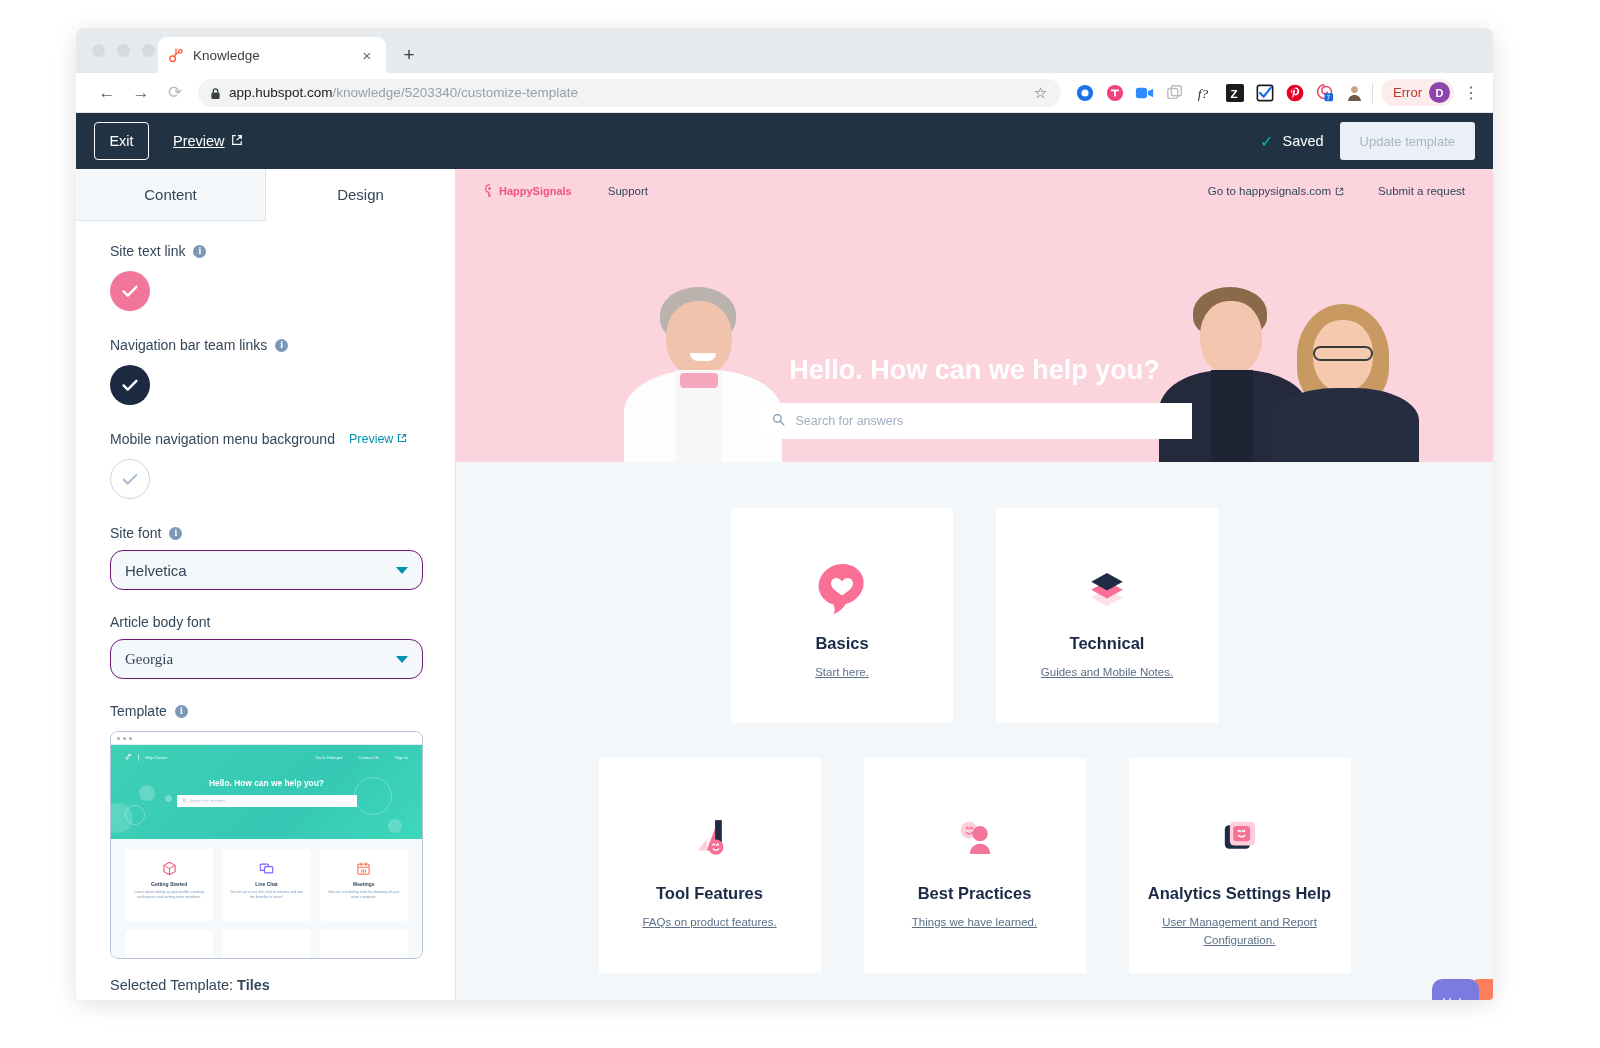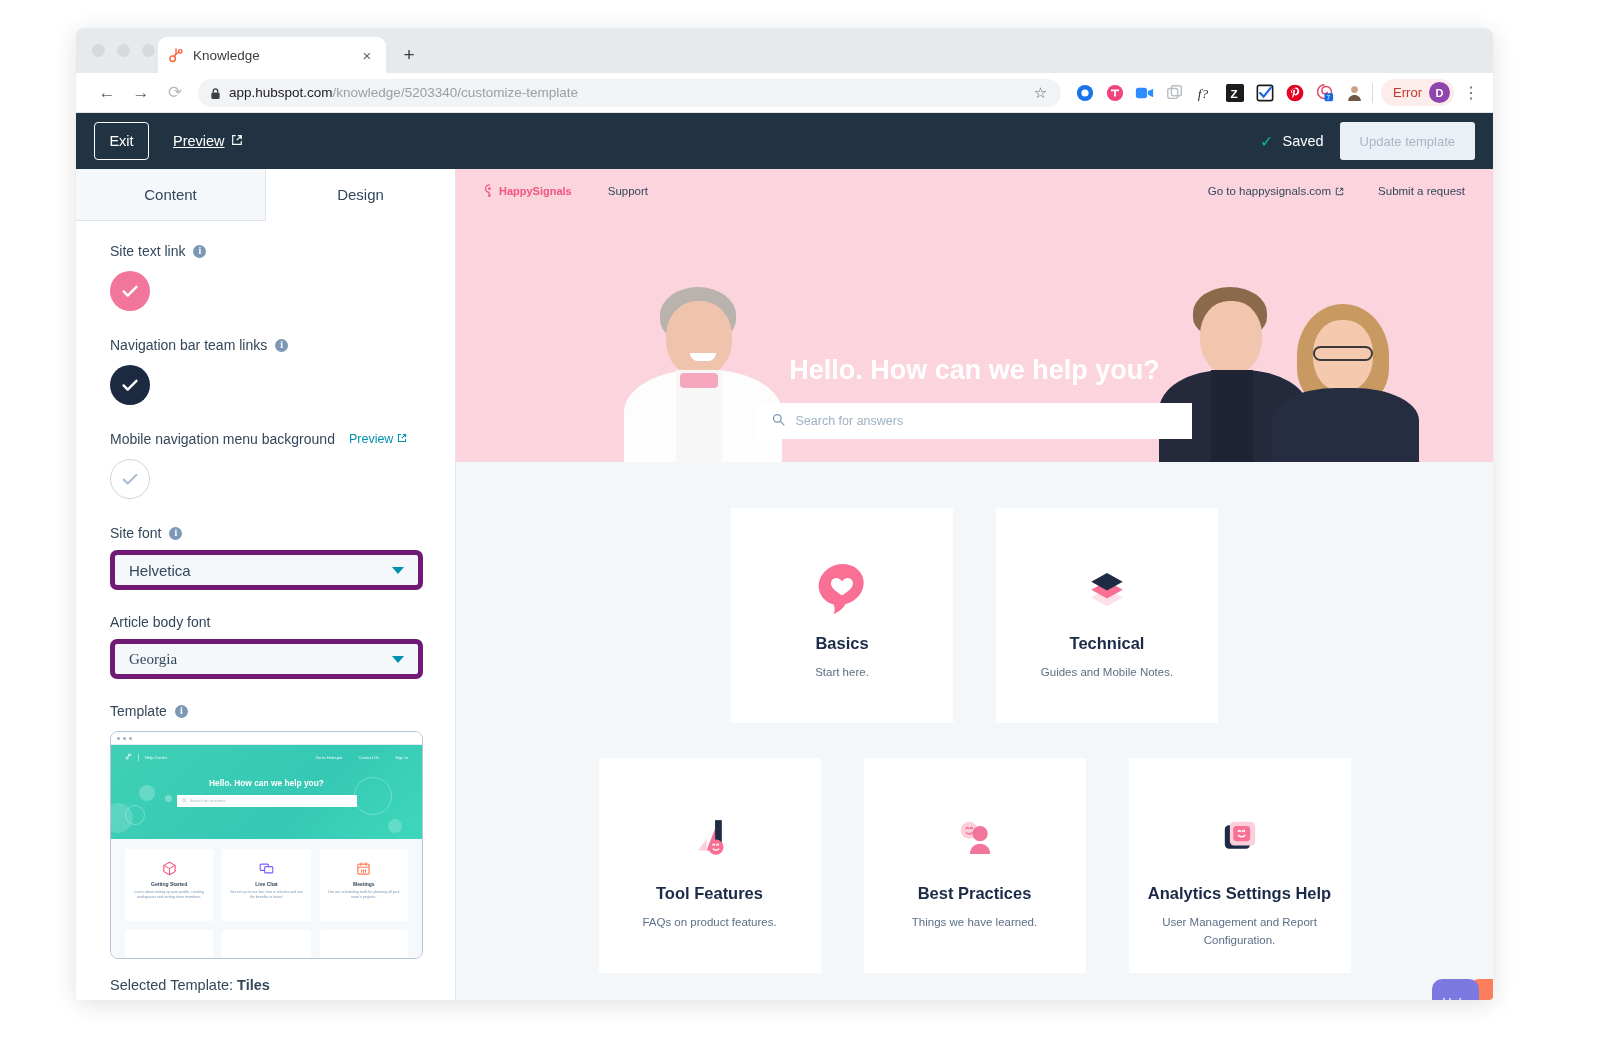--- a/index.html
+++ b/index.html
@@ -217,22 +217,22 @@
     width: 40px; height: 40px;
     border-radius: 50%;
     display: flex; align-items: center; justify-content: center;
     margin-bottom: 26px;
   }
   .swatch svg { display: block; }
 
   .select-label { font-size: 14px; color: #33475b; margin-bottom: 9px; display:flex; align-items:center; gap:8px;}
   .select-box {
     height: 40px;
-    border: 5px solid #701a75;
-    border-radius: 7px;
+    border: 1px solid #701a75;
+    border-radius: 13px;
     background: #f5f8fa;
     display: flex; align-items: center;
     padding: 0 14px;
     font-size: 15px;
     color: #33475b;
     margin-bottom: 24px;
   }
   .select-box .caret {
     margin-left: auto;
     width: 0; height: 0;
@@ -363,21 +363,21 @@
   }
   .kb-row { display: flex; gap: 43px; }
   .kb-card {
     width: 222px; height: 215px;
     background: #ffffff;
     display: flex; flex-direction: column; align-items: center;
     padding-top: 48px;
   }
   .kb-card .icon-wrap { height: 62px; display:flex; align-items:center; justify-content:center; margin-bottom: 16px;}
   .kb-card .c-title { font-size: 16.5px; font-weight: bold; color: #1b2a47; margin-bottom: 11px;}
-  .kb-card .c-desc { font-size: 11.5px; color: #5b7086; text-align: center; line-height: 1.55; padding: 0 22px;}
+  .kb-card .c-desc { font-size: 11.5px; color: #5b7086; text-align: center; line-height: 1.55; padding: 0 22px; text-decoration: underline;}
 
   
   .feedback-banner {
     position: absolute;
     left: 1015px; bottom: 14px;
     background: #fd7e5d;
     color: #ffffff;
     font-size: 15px; font-weight: bold;
     border-radius: 8px;
     padding: 15px 24px;

